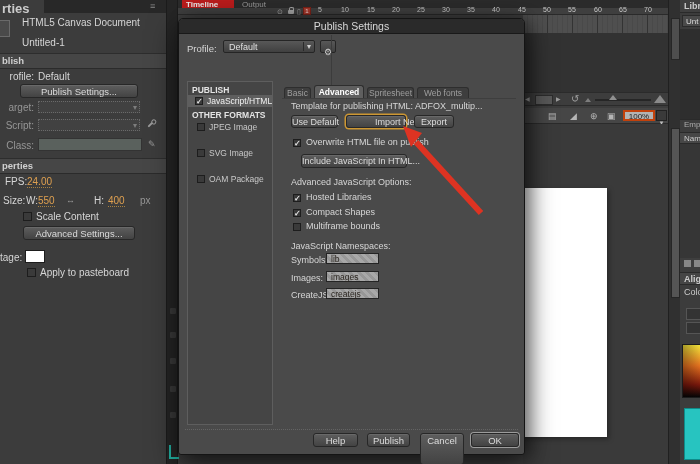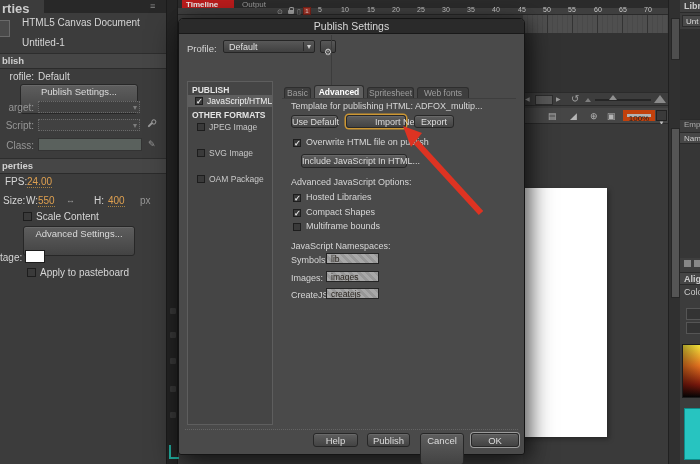--- a/index.html
+++ b/index.html
@@ -4,21 +4,21 @@
 <style>
   html,body{margin:0;padding:0;background:#2a2a2a;}
   #app{position:relative;width:700px;height:464px;overflow:hidden;background:#3d3d3d;
        font-family:"Liberation Sans",sans-serif;-webkit-font-smoothing:antialiased;}
   .abs{position:absolute;}
   .txt{position:absolute;font-size:10px;color:#d6d6d6;white-space:nowrap;}
   .muted{color:#969696;}
   .orange{color:#dfa050;border-bottom:1px dotted #a9813f;}
   .secbar{position:absolute;left:0;width:166px;height:14px;background:#464646;border-top:1px solid #2d2d2d;border-bottom:1px solid #2b2b2b;}
   .secbar span{position:absolute;left:2px;top:1px;font-size:9.5px;font-weight:bold;color:#cfcfcf;}
-  .btn{position:absolute;height:30px;background:linear-gradient(#5e5e5e,#434343);border:1px solid #272727;border-radius:3px;
+  .btn{position:absolute;height:14px;background:linear-gradient(#5e5e5e,#434343);border:1px solid #272727;border-radius:3px;
        color:#dcdcdc;font-size:9.5px;text-align:center;line-height:13px;box-shadow:inset 0 1px 0 rgba(255,255,255,.08);box-sizing:border-box;white-space:nowrap;}
   .cb{position:absolute;width:9px;height:9px;background:#3a3a3a;border:1px solid #1d1d1d;box-sizing:border-box;
       color:#eaeaea;font-size:9px;line-height:7px;text-align:center;font-weight:bold;}
   .ddis{position:absolute;height:12px;background:#414141;border:1px dotted #6a6a6a;box-sizing:border-box;}
   .ddis .ar{position:absolute;right:2px;top:1px;font-size:8px;color:#7d7d7d;}
   .tab{position:absolute;font-size:8.5px;text-align:center;box-sizing:border-box;border:1px solid #2e2e2e;border-bottom:none;border-radius:3px 3px 0 0;}
   .tab.off{background:#3e3e3e;color:#9e9e9e;}
   .tab.on{background:#5f5f5f;color:#ffffff;font-weight:bold;}
   .nsfield{position:absolute;width:53px;height:11px;border:1px solid #242424;color:#2b2620;font-size:8.5px;line-height:11px;padding-left:4px;box-sizing:border-box;
            background:repeating-linear-gradient(45deg,#a8a8a8 0 3px,#979797 3px 6px);}
@@ -149,21 +149,21 @@
     <div class="abs" style="left:72px;top:6px;width:56px;height:2px;background:#262626;"></div>
     <span class="tri-up" style="left:86px;top:2px;"></span>
     <span class="mtn" style="left:131px;top:2px;"></span>
   </div>
 
   <div class="abs" style="left:523px;top:108px;width:145px;height:16px;background:#464646;border-bottom:1px solid #2b2b2b;box-sizing:border-box;">
     <span style="position:absolute;left:25px;top:3px;font-size:9px;color:#b5b5b5;">▤</span>
     <span style="position:absolute;left:47px;top:3px;font-size:9px;color:#b5b5b5;">◢</span>
     <span style="position:absolute;left:67px;top:3px;font-size:9px;color:#b5b5b5;">⊕</span>
     <span style="position:absolute;left:84px;top:3px;font-size:9px;color:#b5b5b5;">▣</span>
-    <div class="abs" style="left:100px;top:2px;width:32px;height:11px;background:#b3b3b3;border:4px solid #c2410c;box-sizing:border-box;">
+    <div class="abs" style="left:100px;top:2px;width:32px;height:11px;background:#b3b3b3;border:2px solid #c2410c;box-sizing:border-box;">
       <span style="display:block;font-size:8px;color:#222;text-align:center;line-height:9px;">100%</span>
     </div>
     <div class="abs" style="left:133px;top:2px;width:11px;height:11px;background:#3a3a3a;border:1px solid #222;box-sizing:border-box;text-align:center;">
       <span style="font-size:7px;color:#bbb;line-height:9px;">▾</span>
     </div>
   </div>
 
   <div class="abs" style="left:523px;top:124px;width:145px;height:340px;background:#3a3a3a;"></div>
   <div class="abs" style="left:480px;top:188px;width:127px;height:249px;background:#ffffff;box-shadow:2px 2px 5px rgba(0,0,0,.35);"></div>
 

